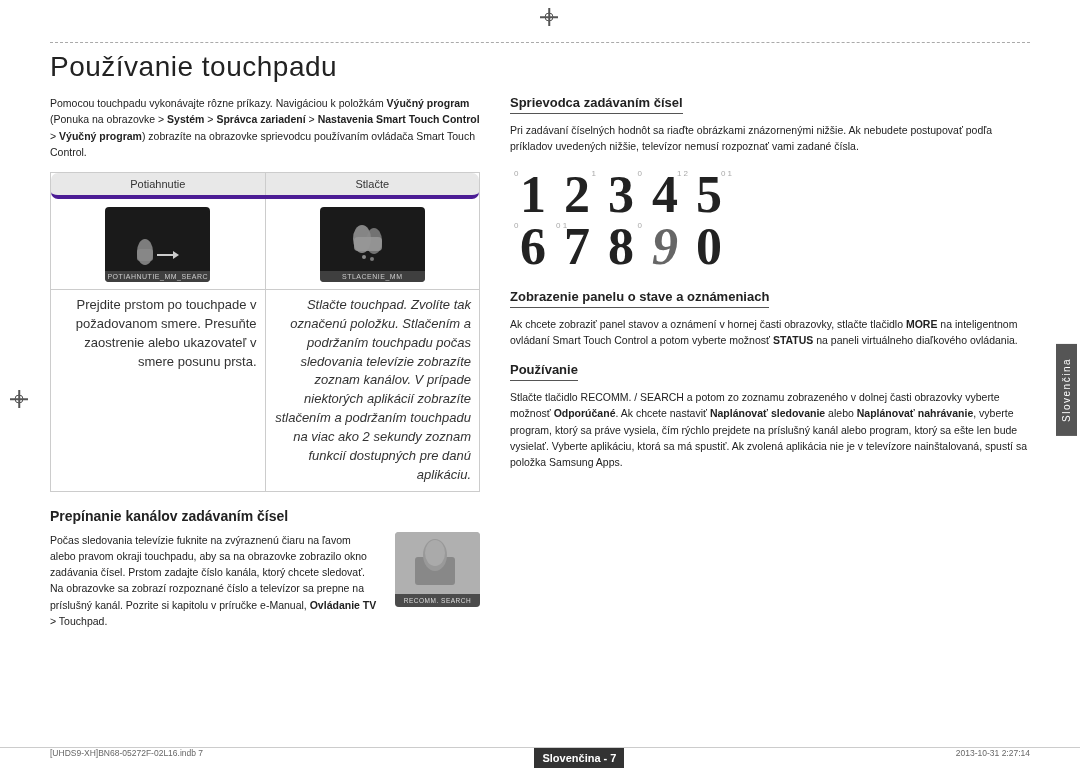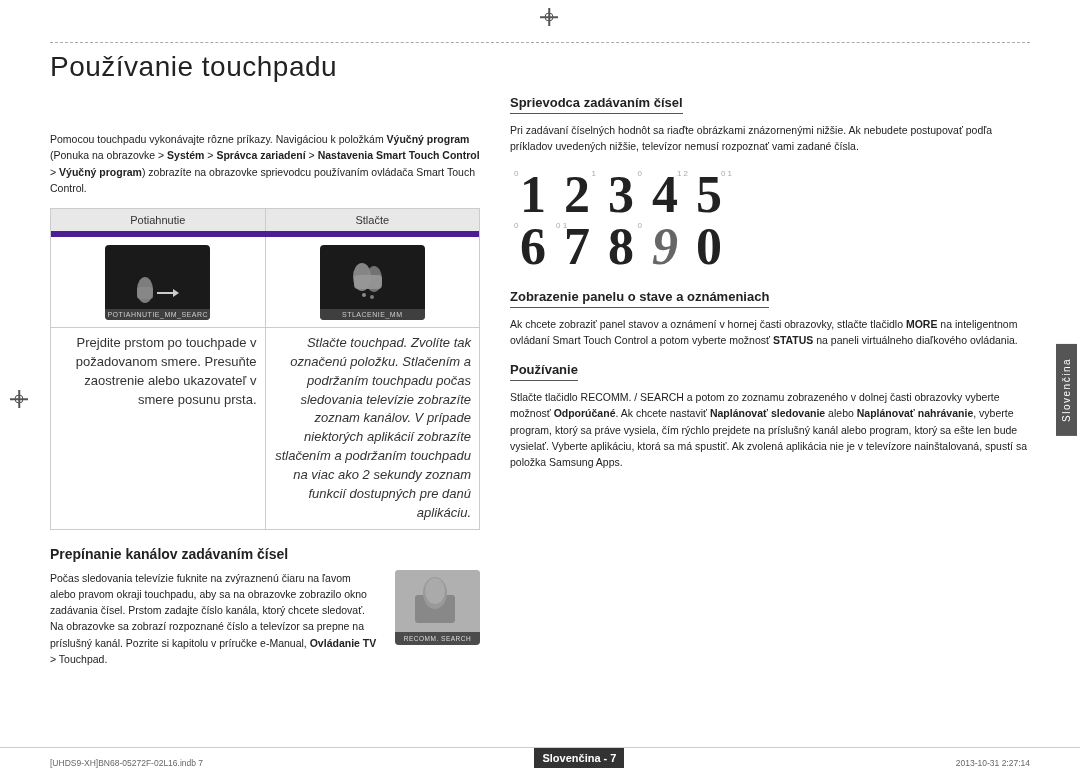--- a/index.html
+++ b/index.html
@@ -40,21 +40,20 @@
     
     .main-content {
       display: flex;
       gap: 30px;
     }
 
     
     .left-col {
       width: 430px;
       flex-shrink: 0;
-      margin-top: 36px;
     }
 
     
     .right-col {
       flex: 1;
     }
 
     .intro-text {
       font-size: 10.5px;
       line-height: 1.55;
@@ -69,21 +68,22 @@
     
     .touch-table {
       border: 1px solid #ccc;
       width: 100%;
       margin-bottom: 16px;
     }
 
     .touch-table-header {
       display: flex;
       background: #e8e8e8;
-      border-bottom: 6px solid #4c1d95;
+      border-bottom: 4px solid #4c1d95;
+      border-radius: 7px;
     }
 
     .touch-table-header .col {
       flex: 1;
       text-align: center;
       padding: 5px;
       font-size: 11px;
       font-weight: normal;
       color: #333;
       border-right: 1px solid #ccc;
@@ -250,21 +250,21 @@
       letter-spacing: 0.5px;
     }
 
     
     .page-footer {
       position: absolute;
       bottom: 12px;
       left: 0;
       right: 0;
       display: flex;
-      align-items: flex-end;
+      align-items: flex-start;
       justify-content: space-between;
       padding: 0 50px;
       border-top: 1px solid #ccc;
     }
 
     .footer-left {
       font-size: 8.5px;
       color: #666;
     }
 

